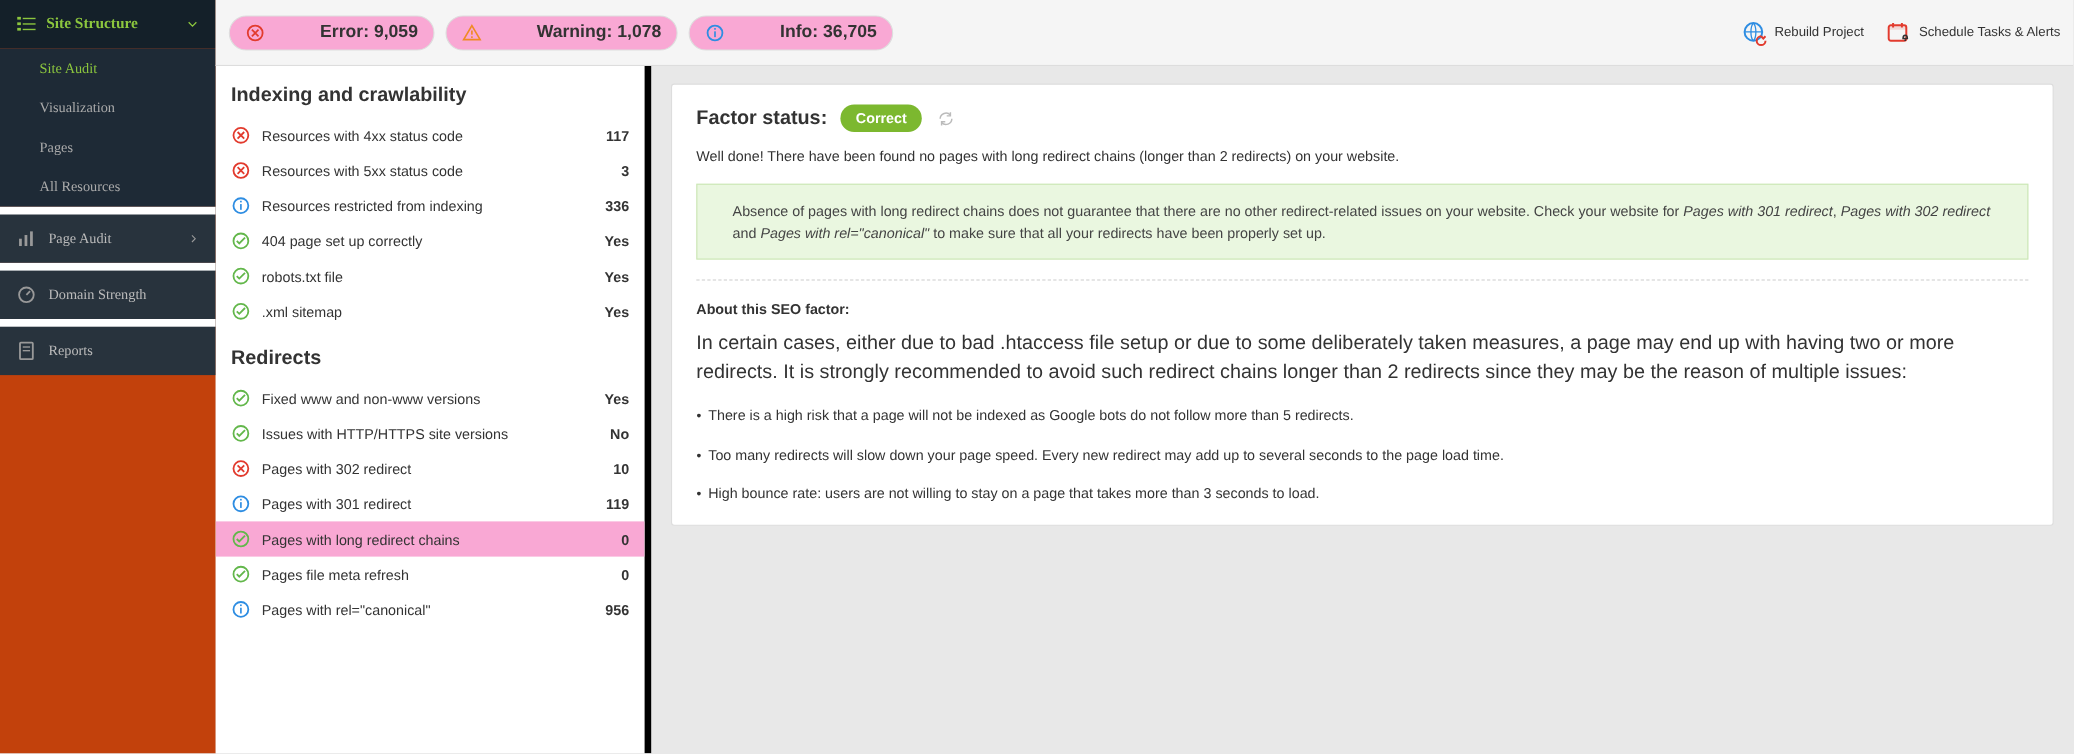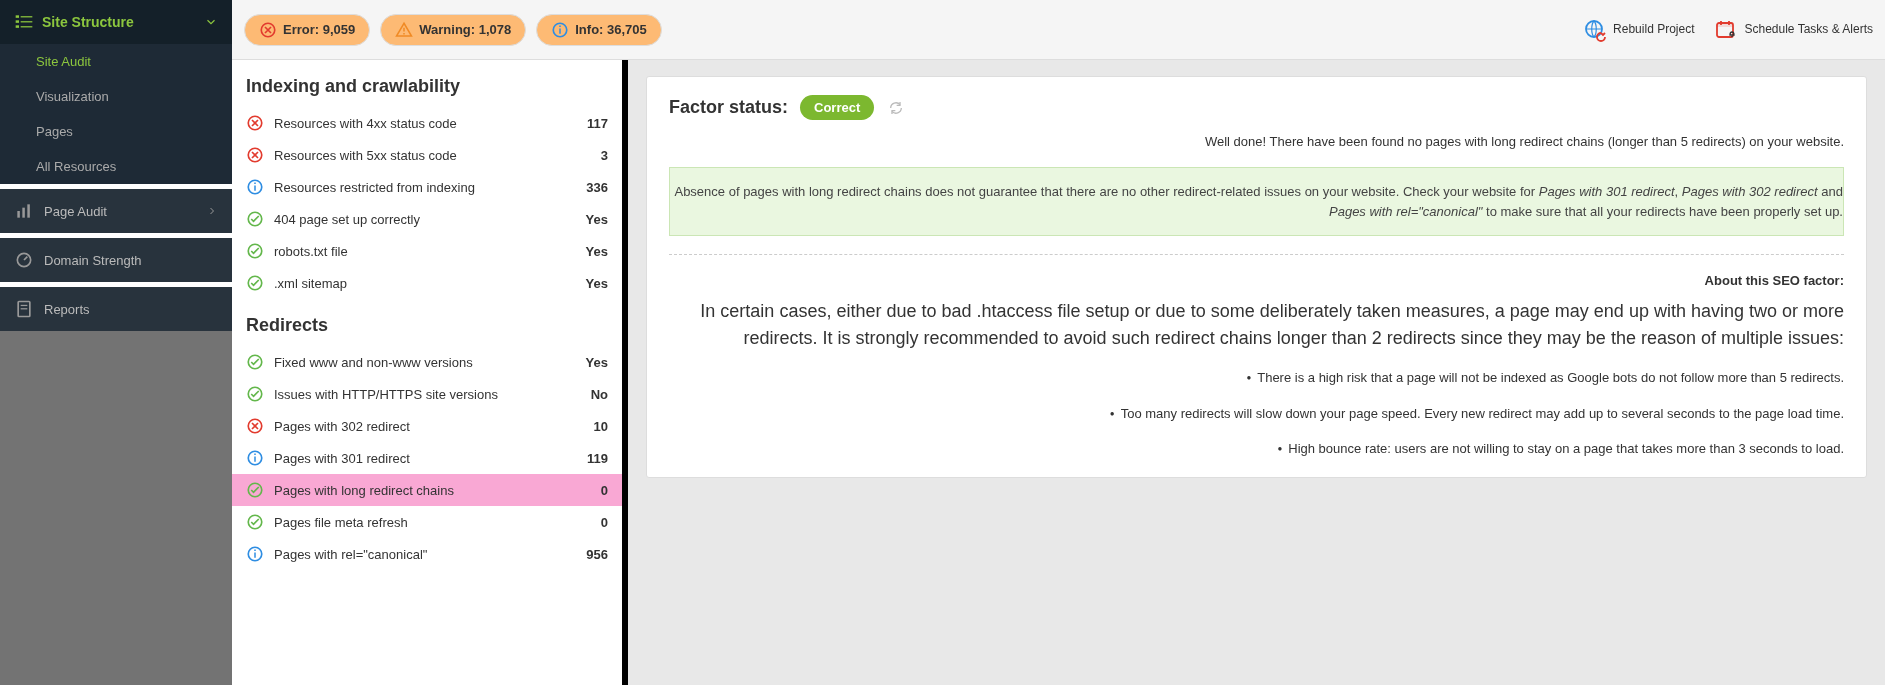--- a/index.html
+++ b/index.html
@@ -1,52 +1,52 @@
 <!DOCTYPE html>
 <html><head>
 <meta charset="utf-8">
 <style>
   * { box-sizing: border-box; margin: 0; padding: 0; }
   body { font-family: Arial, Helvetica, sans-serif; font-size: 13px; color: #333; background: #e8e8e8; width: 1885px; height: 685px; overflow: hidden; }
   .app { display: flex; height: 685px; }
   
-  .sidebar { width: 232px; background: #737373; color: #ccc; flex-shrink: 0; }
+  .sidebar { width: 196px; background: #c2410c; color: #ccc; flex-shrink: 0; font-family: Liberation Serif, serif; }
   .nav-section-header { display:flex; align-items:center; padding: 12px 14px; background:#142029; color:#8cc63e; font-weight:bold; font-size:14px; cursor:pointer; }
   .nav-section-header .icn { width:20px; height:20px; margin-right:8px; }
   .nav-section-header .chev { margin-left:auto; }
   .nav-sub { background:#1e2a36; }
   .nav-sub-item { padding: 10px 14px 10px 36px; color:#aaa; cursor:pointer; font-size:13px; }
   .nav-sub-item.active { color:#8cc63e; }
-  .nav-item { display:flex; align-items:center; padding: 12px 14px; color:#bbb; background:#28333d; border-top:5px solid #ffffff; cursor:pointer; }
+  .nav-item { display:flex; align-items:center; padding: 12px 14px; color:#bbb; background:#28333d; border-top:7px solid #ffffff; cursor:pointer; }
   .nav-item .icn { width:20px; height:20px; margin-right:10px; fill:#999; }
   .nav-item .chev { margin-left:auto; }
   
   .main { flex:1; display:flex; flex-direction:column; }
   .topbar { height:60px; background:#f5f5f5; border-bottom:1px solid #ddd; display:flex; align-items:center; padding:0 12px; }
-  .pill { background:#fdba74; border:1px solid #ddd; border-radius:18px; padding:6px 14px; display:flex; align-items:center; margin-right:10px; font-size:13px; font-weight:bold; cursor:pointer; }
+  .pill { background:#f9a8d4; border:1px solid #ddd; border-radius:18px; padding:6px 14px; display:flex; align-items:center; margin-right:10px; font-size:16px; font-weight:bold; cursor:pointer;gap:44px; }
   .pill .ic { width:18px; height:18px; margin-right:6px; }
   .topbar-right { margin-left:auto; display:flex; align-items:center; }
   .top-action { display:flex; align-items:center; margin-left:20px; cursor:pointer; font-size:12px; color:#333; }
   .top-action .ic { width:24px; height:24px; margin-right:6px; }
   .content { flex:1; display:flex; overflow:hidden; }
   .list-panel { width:396px; background:#fff; border-right:6px solid #000000; overflow-y:auto; padding-bottom:20px; }
   .cat-head { font-size:18px; font-weight:bold; padding:16px 14px 10px; }
   .factor-row { display:flex; align-items:center; padding:7px 14px; cursor:pointer; }
   .factor-row.selected { background:#f9a8d4; }
   .factor-row .st { width:18px; height:18px; margin-right:10px; flex-shrink:0; }
   .factor-row .lbl { flex:1; font-size:13px; color:#333; }
   .factor-row .val { font-weight:bold; font-size:13px; }
   .detail-panel { flex:1; padding:16px 18px; overflow:auto; }
-  .detail-card { background:#fff; border:1px solid #ddd; border-radius:3px; padding:18px 22px;text-align:right; }
+  .detail-card { background:#fff; border:1px solid #ddd; border-radius:3px; padding:18px 22px; }
   .status-line { display:flex; align-items:center; margin-bottom:14px; }
   .status-line h2 { font-size:18px; font-weight:bold; margin-right:12px; }
   .status-badge { background:#7cb82f; color:#fff; border-radius:14px; padding:5px 14px; font-size:13px; font-weight:bold; }
   .refresh-ic { margin-left:14px; color:#bbb; }
   .desc { font-size:13px; margin-bottom:18px; color:#333; }
-  .note-box { background:#eaf7e0; border:1px solid #cbe6b5; padding:14px 0; font-size:13px; color:#444; margin-bottom:18px; line-height:1.5; }
+  .note-box { background:#eaf7e0; border:1px solid #cbe6b5; padding:14px 32px; font-size:13px; color:#444; margin-bottom:18px; line-height:1.5; }
   .note-box .ital { font-style:italic; }
   .dashed-sep { border-top:1px dashed #ccc; margin:14px 0 18px; }
   .about-head { font-weight:bold; font-size:13px; margin-bottom:10px; }
   .about-p { font-size:18px; color:#333; line-height:1.5; margin-bottom:12px; }
   .bullets { list-style:none; }
   .bullets li { font-size:13px; color:#333; line-height:1.5;margin-top:16px; }
   .bullets li:before { content:"●"; font-size:8px; margin-right:6px; position:relative; top:-2px; }
   svg { display:block; }
 </style>
 </head>
@@ -327,21 +327,21 @@
           <div class="status-line">
             <h2>Factor status:</h2>
             <span class="status-badge">Correct</span>
             <span class="refresh-ic">
               <svg viewBox="0 0 24 24" width="16" height="16">
                   <path d="M4 12a8 8 0 0 1 14-5M20 12a8 8 0 0 1-14 5" stroke="#bbb" stroke-width="2" fill="none"></path>
                   <path d="M18 3v5h-5M6 21v-5h5" stroke="#bbb" stroke-width="2" fill="none"></path>
                 </svg>
             </span>
           </div>
-          <p class="desc">Well done! There have been found no pages with long redirect chains (longer than 5 redirects) on your website.</p>
+          <p class="desc">Well done! There have been found no pages with long redirect chains (longer than 2 redirects) on your website.</p>
           <div class="note-box">
             <span>Absence of pages with long redirect chains does not guarantee that there are no other redirect-related issues on your website. Check your website for </span><span class="ital">Pages with 301 redirect</span><span>, </span><span class="ital">Pages with 302 redirect</span><span> and </span><span class="ital">Pages with rel="canonical"</span><span>  to make sure that all your redirects have been properly set up.</span>
           </div>
           <div class="dashed-sep"></div>
           <div class="about-head">About this SEO factor:</div>
           <p class="about-p">In certain cases, either due to bad .htaccess file setup or due to some deliberately taken measures, a page may end up with having two or more redirects. It is strongly recommended to avoid such redirect chains longer than 2 redirects since they may be the reason of multiple issues:</p>
           <ul class="bullets">
             <li>There is a high risk that a page will not be indexed as Google bots do not follow more than 5 redirects.</li>
             <li>Too many redirects will slow down your page speed. Every new redirect may add up to several seconds to the page load time.</li>
             <li>High bounce rate: users are not willing to stay on a page that takes more than 3 seconds to load.</li>

